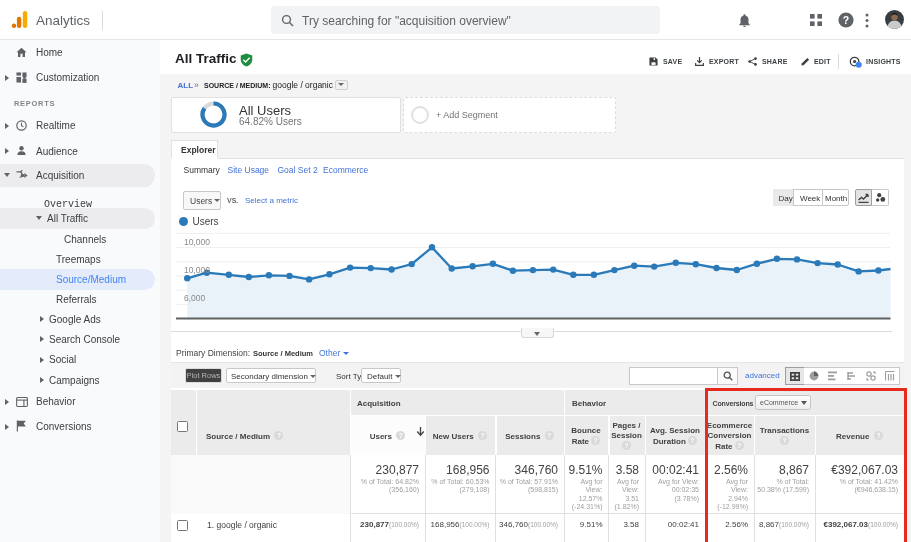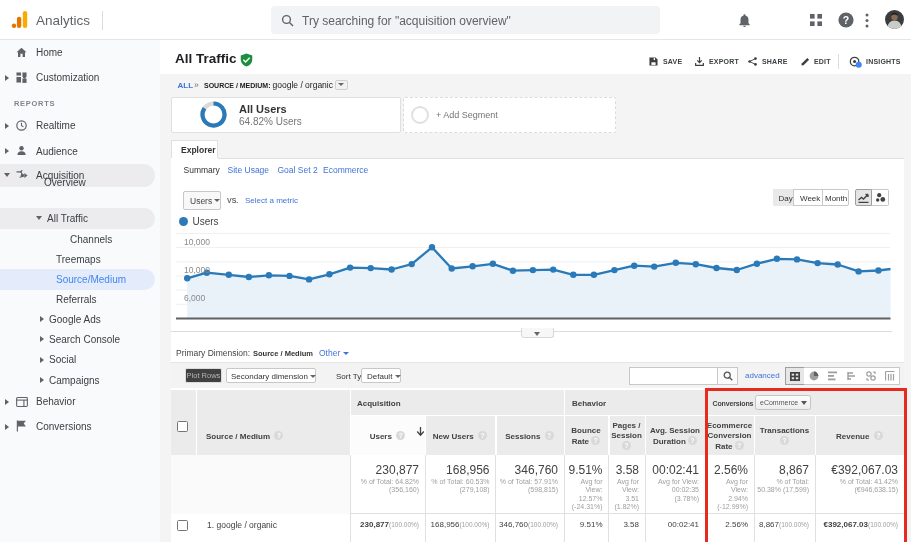--- a/index.html
+++ b/index.html
@@ -78,24 +78,24 @@
   <div class="abs" style="left:14px;top:99px;font-size:7.5px;font-weight:bold;color:#80868b;letter-spacing:0.7px;">REPORTS</div>
   <div class="abs sb" style="left:36px;top:47.2px;color:#3c4043;">Home</div>
   <div class="abs sb" style="left:36px;top:72.3px;color:#3c4043;">Customization</div>
   <div class="abs caretR" style="left:5px;top:74.8px;"></div>
   <div class="abs sb" style="left:36px;top:120.4px;color:#3c4043;">Realtime</div>
   <div class="abs caretR" style="left:5px;top:123px;"></div>
   <div class="abs sb" style="left:36px;top:145.8px;color:#3c4043;">Audience</div>
   <div class="abs caretR" style="left:5px;top:148.3px;"></div>
   <div class="abs sb" style="left:36px;top:169.7px;color:#3c4043;">Acquisition</div>
   <div class="abs caretD" style="left:4px;top:172.7px;"></div>
-  <div class="abs sb" style="left:44px;top:177px;color:#3c4043;">Overview</div>
+  <div class="abs sb" style="left:44px;top:199px;color:#3c4043;font-family:Liberation Mono, monospace;">Overview</div>
   <div class="abs sb" style="left:47px;top:212.9px;color:#3c4043;">All Traffic</div>
   <div class="abs caretD" style="left:36px;top:216px;"></div>
-  <div class="abs sb" style="left:70px;top:233.5px;color:#3c4043;">Channels</div>
+  <div class="abs sb" style="left:64px;top:233.5px;color:#3c4043;">Channels</div>
   <div class="abs sb" style="left:56px;top:253.9px;color:#3c4043;">Treemaps</div>
   <div class="abs sb" style="left:56px;top:273.9px;color:#4285f4;">Source/Medium</div>
   <div class="abs sb" style="left:56px;top:294.0px;color:#3c4043;">Referrals</div>
   <div class="abs sb" style="left:49px;top:313.8px;color:#3c4043;">Google Ads</div>
   <div class="abs caretR" style="left:40px;top:316.3px;"></div>
   <div class="abs sb" style="left:49px;top:333.9px;color:#3c4043;">Search Console</div>
   <div class="abs caretR" style="left:40px;top:336.4px;"></div>
   <div class="abs sb" style="left:49px;top:354.1px;color:#3c4043;">Social</div>
   <div class="abs caretR" style="left:40px;top:356.6px;"></div>
   <div class="abs sb" style="left:49px;top:374.5px;color:#3c4043;">Campaigns</div>
@@ -186,21 +186,21 @@
   <div class="abs" style="left:204px;top:81.5px;font-size:7px;font-weight:bold;color:#202124;">SOURCE / MEDIUM:</div>
   <div class="abs" style="left:272.5px;top:80px;font-size:8.5px;color:#202124;">google / organic</div>
   <div class="abs" style="left:335px;top:79.5px;width:13px;height:10.5px;background:#f1f1f1;border:1px solid #cfcfcf;border-radius:2px;"></div>
   <div class="abs" style="left:338px;top:82.5px;width:0;height:0;border-left:3px solid transparent;border-right:3px solid transparent;border-top:3.5px solid #666;"></div>
 
   <div class="abs" style="left:171px;top:97px;width:230px;height:36px;background:#fff;border:1px solid #e0e0e0;border-radius:2px;"></div>
   <svg class="abs" style="left:200px;top:101px;" width="27" height="27" viewBox="0 0 27 27">
     <circle cx="13.5" cy="13.5" r="11" fill="none" stroke="#dadada" stroke-width="4.2"></circle>
     <path d="M 13.5 2.5 A 11 11 0 1 1 4.5 7.2" fill="none" stroke="#2a7ab9" stroke-width="4.2"></path>
   </svg>
-  <div class="abs" style="left:239px;top:102.5px;font-size:11px;font-weight:bold;color:#333;">All Users</div>
+  <div class="abs" style="left:239px;top:102.5px;font-size:13px;font-weight:normal;color:#333;">All Users</div>
   <div class="abs" style="left:239px;top:116px;font-size:10px;color:#757575;">64.82% Users</div>
   <div class="abs" style="left:403px;top:97px;width:213px;height:36px;background:#fff;border:1px dashed #dcdcdc;border-radius:2px;"></div>
   <div class="abs" style="left:411px;top:106px;width:18px;height:18px;border:2px solid #e0e0e0;border-radius:50%;"></div>
   <div class="abs" style="left:436px;top:110px;font-size:9px;color:#757575;">+ Add Segment</div>
 
   <div class="abs" style="left:171px;top:140px;width:47px;height:18px;background:#fff;border:1px solid #e0e0e0;border-bottom:none;"></div>
   <div class="abs" style="left:181px;top:145px;font-size:8.5px;font-weight:bold;color:#333;">Explorer</div>
   <div class="abs" style="left:171px;top:158px;width:733px;height:384px;background:#fff;border-top:1px solid #e0e0e0;"></div>
   <div class="abs" style="left:171px;top:157.5px;width:47px;height:1.5px;background:#fff;"></div>
   <div class="abs" style="left:183.5px;top:165px;font-size:8.5px;color:#333;">Summary</div>

